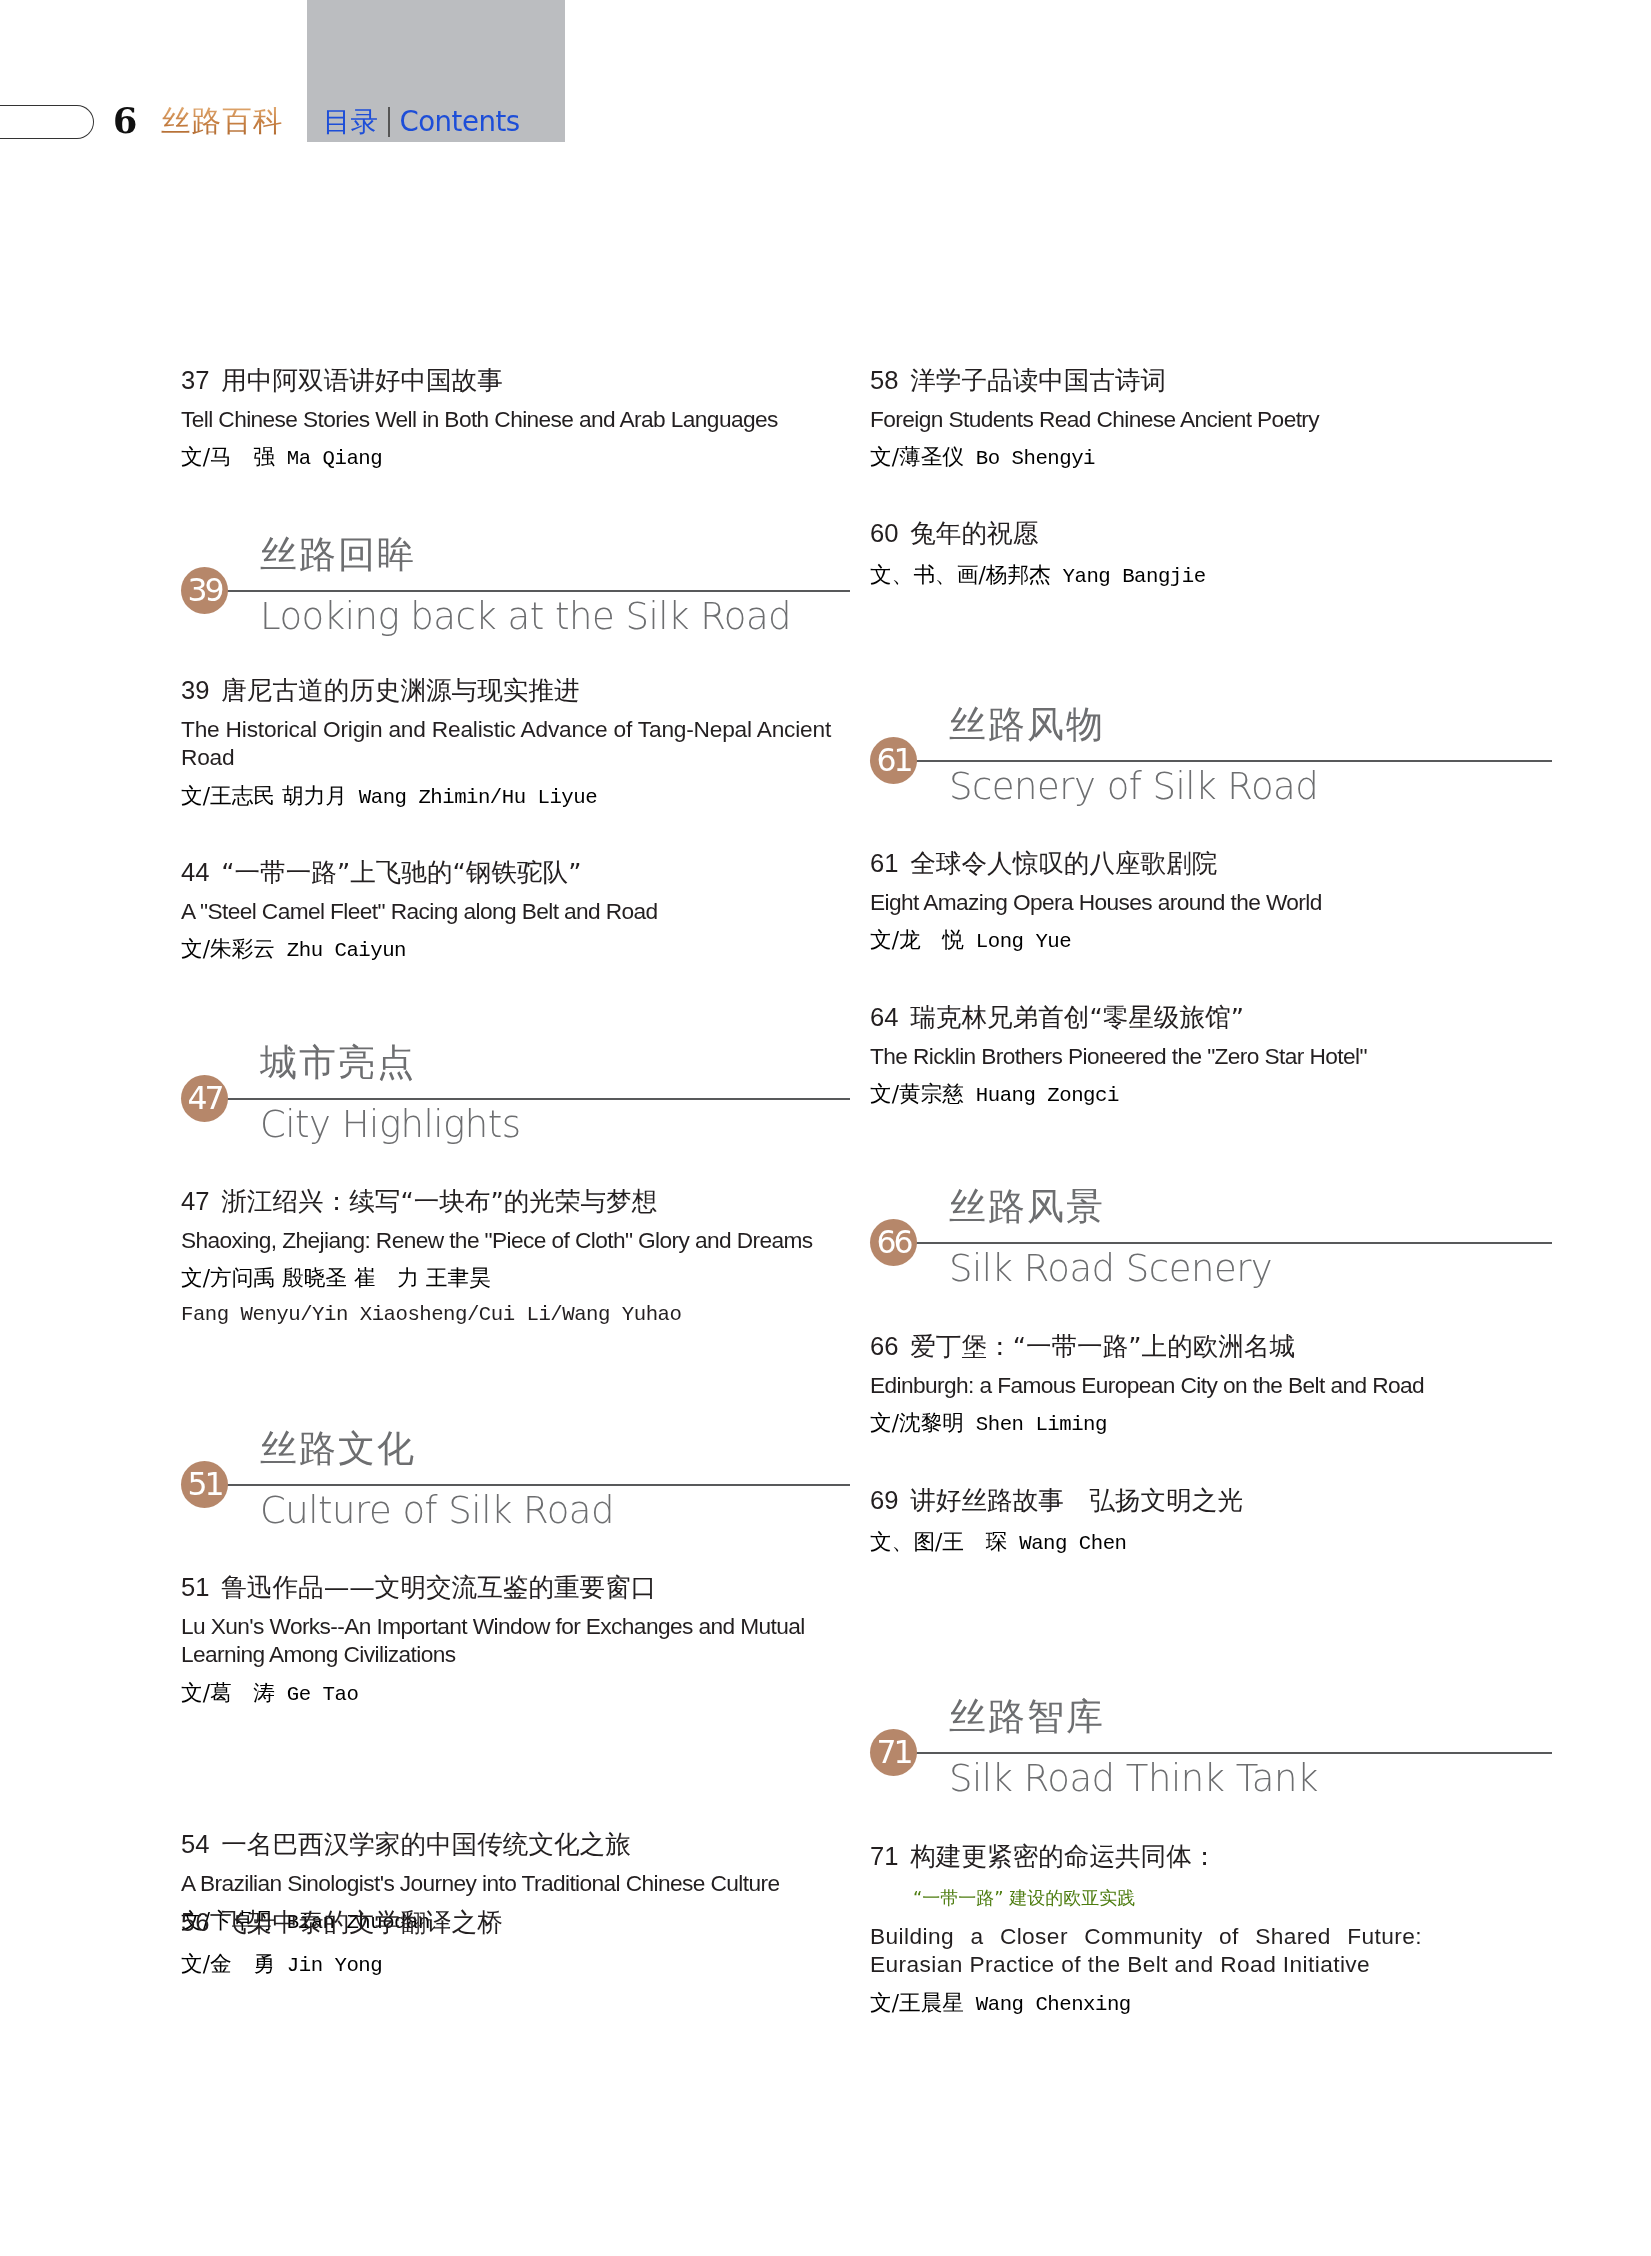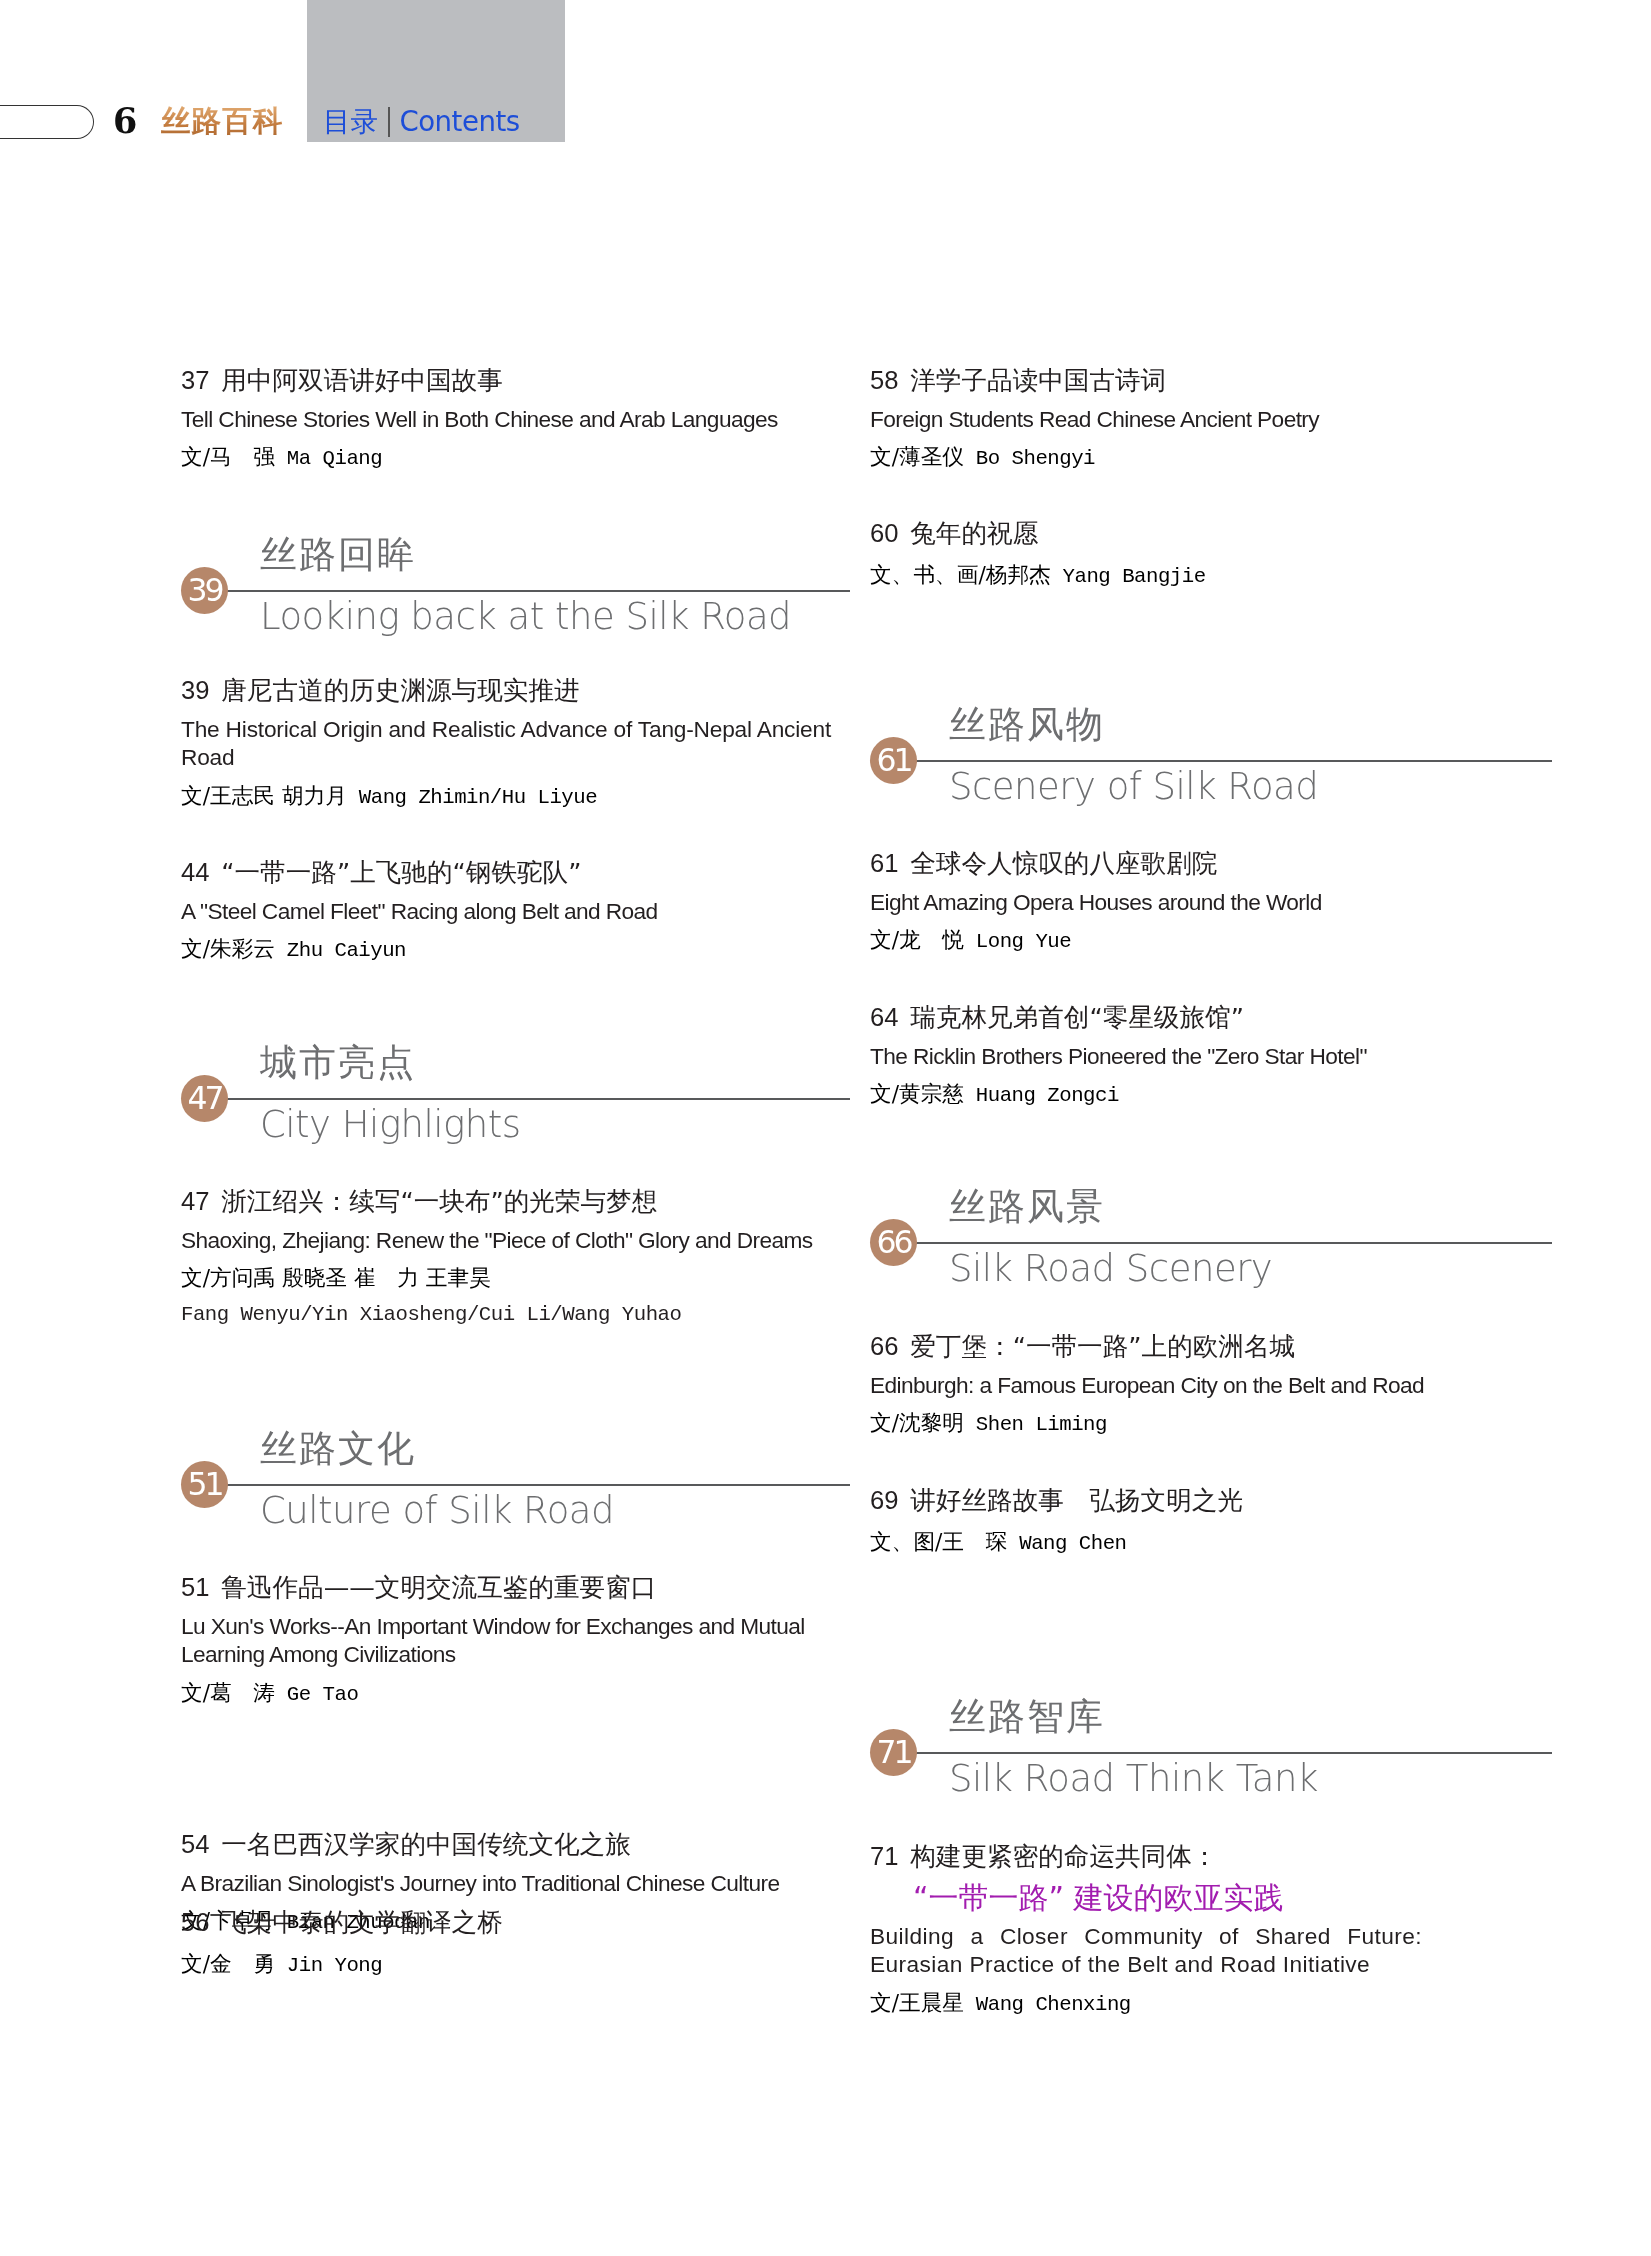--- a/index.html
+++ b/index.html
@@ -1,39 +1,39 @@
 <!DOCTYPE html>
 <html><head>
 <meta charset="utf-8">
 <style>
   html, body { margin:0; padding:0; background:#ffffff; }
   body { width:1652px; height:2257px; position:relative; overflow:hidden; font-family:"DejaVu Sans", sans-serif; color:#231f20; }
   .abs { position:absolute; }
   
   .hdr-pill { left:-39px; top:105px; width:132px; height:31.5px; border:1.5px solid #333; border-radius:0 17.7px 17.7px 0; border-left:none; background:#fff; }
   .hdr-page { left:113px; top:99px; font-family:"DejaVu Serif", serif; font-weight:bold; font-size:35px; color:#111; line-height:43px; }
-  .hdr-brand { left:161px; top:102px; font-family:"DejaVu Sans", sans-serif; font-weight:bold; font-size:29.6px; line-height:39px; color:#c8864a; letter-spacing:1px;
+  .hdr-brand { left:161px; top:102px; font-family:"DejaVu Sans", sans-serif; font-weight:normal; font-size:29.6px; line-height:39px; color:#c8864a; letter-spacing:1px;
     background:linear-gradient(180deg,#e7b27a 0%,#c27a3d 60%,#a8652e 100%); -webkit-background-clip:text; background-clip:text;text-align:right; -webkit-text-fill-color:transparent; }
   .hdr-gray { left:307px; top:0; width:258px; height:142px; background:#bbbdc0; }
   .hdr-toc { left:323px; top:104px; font-size:27.6px; line-height:35px; color:#1d4ed8; white-space:nowrap; font-family:"DejaVu Sans", sans-serif;text-align:center; }
   .hdr-toc .sep { display:inline-block; width:1.5px; height:29.6px; background:#555; vertical-align:-5.9px; margin:0 9.9px 0 9.9px; }
   .hdr-toc .en { font-family:"DejaVu Sans", sans-serif; letter-spacing:-0.5px; }
 
   
   .sec { position:absolute; }
   .sec .cn { position:absolute; left:79px; top:0; font-family:"DejaVu Serif", serif; font-size:37px; line-height:45px; color:#6d6e70; white-space:nowrap; letter-spacing:2px; }
   .sec .rule { position:absolute; left:31.5px; height:2px; background:#58595b; }
   .sec .circle { position:absolute; left:0; width:47px; height:47px; border-radius:50%; background:#b6876a; color:#fff; font-family:"DejaVu Sans", sans-serif; font-size:31.5px; line-height:47px; text-align:center; letter-spacing:-3px; }
   .sec .en { position:absolute; left:79px; font-family:"DejaVu Sans", sans-serif; font-size:37px; line-height:45px; color:#6d6e70; white-space:nowrap; font-weight:300; letter-spacing:-0.5px; }
 
   
   .art { position:absolute; width:650px; }
   .art .cn { font-family:"DejaVu Sans", sans-serif; font-size:25.6px; line-height:35px; color:#231f20; white-space:nowrap; }
   .art .cn .num { display:inline-block; margin-right:11.8px; font-family:"Liberation Sans", sans-serif;text-align:center; }
-  .art .cn2 { font-family:"DejaVu Sans", sans-serif; font-size:30px; line-height:35px; color:#a21caf; white-space:nowrap; padding-left:43px; margin-top:5.9px; }
+  .art .cn2 { font-family:"DejaVu Sans", sans-serif; font-size:18px; line-height:35px; color:#4d7c0f; white-space:nowrap; padding-left:43px; margin-top:5.9px; }
   .art .en { font-family:"Liberation Sans", sans-serif; font-size:22.7px; line-height:28.6px; color:#231f20; margin-top:6.9px; letter-spacing:-0.6px; }
   .art .en.just { text-align:justify; text-align-last:left; letter-spacing:-0.2px; }
   .art .au { font-family:"DejaVu Serif", serif; font-size:21.7px; line-height:29.6px; color:#000000; margin-top:8.9px; white-space:nowrap; }
   .art .au .py { font-family:"Liberation Mono", monospace; font-size:20.7px; margin-left:11.8px; letter-spacing:-0.5px; }
   .art .py2 { font-family:"Liberation Mono", monospace; font-size:20.7px; line-height:27.6px; color:#231f20; margin-top:7.9px; white-space:nowrap; letter-spacing:-0.5px; }
 </style>
 </head>
 <body>
 
 <div class="abs hdr-gray"></div>

